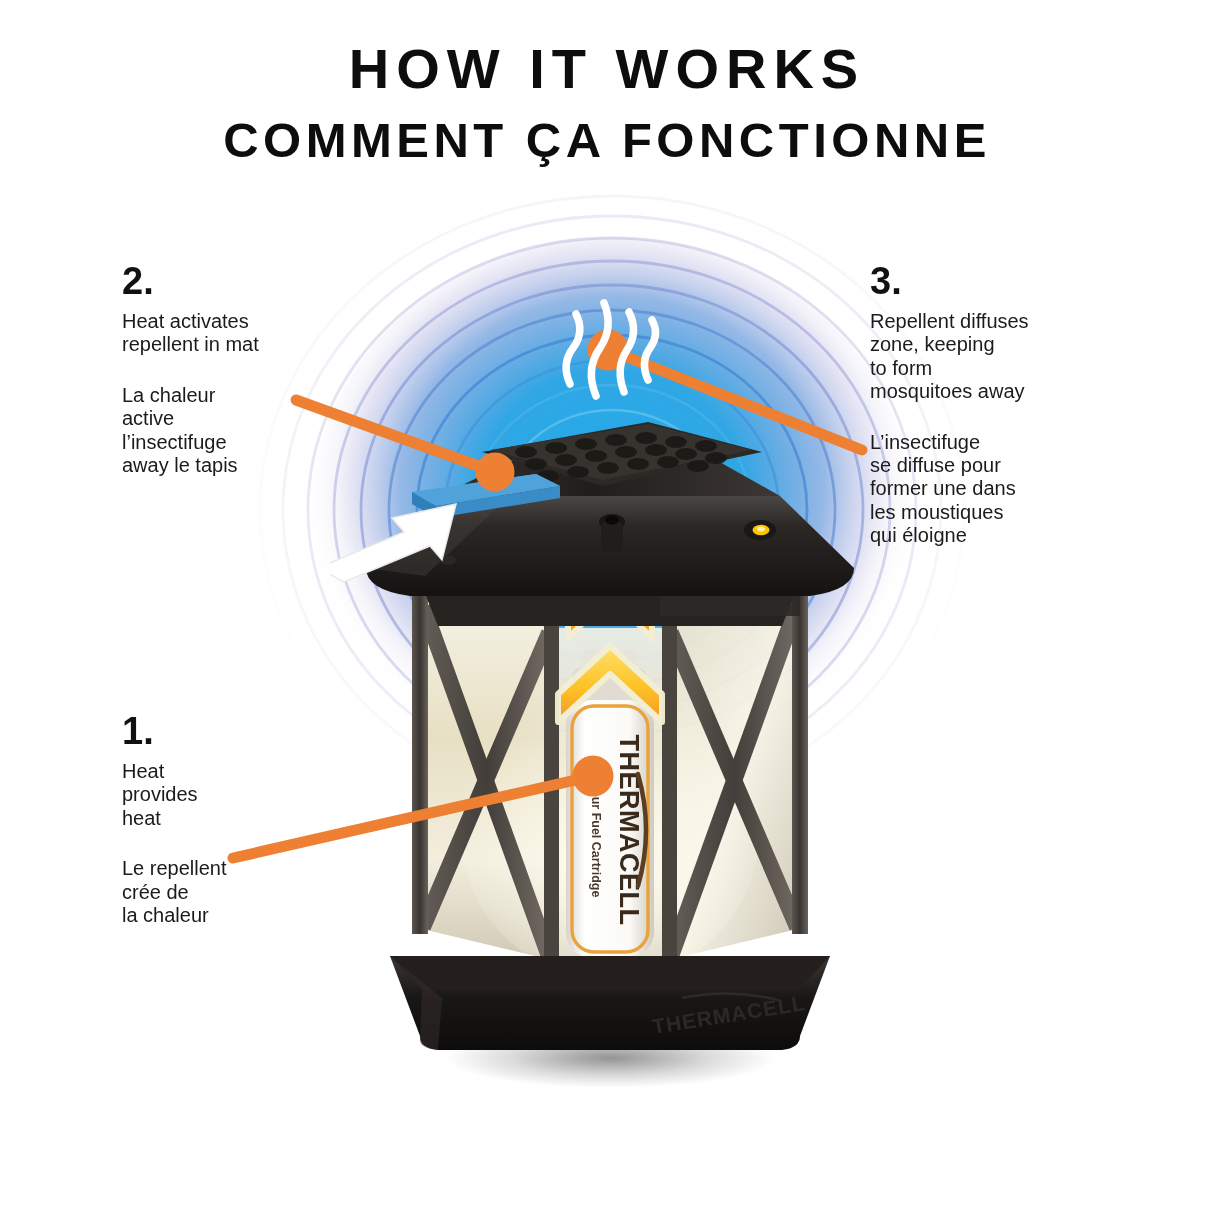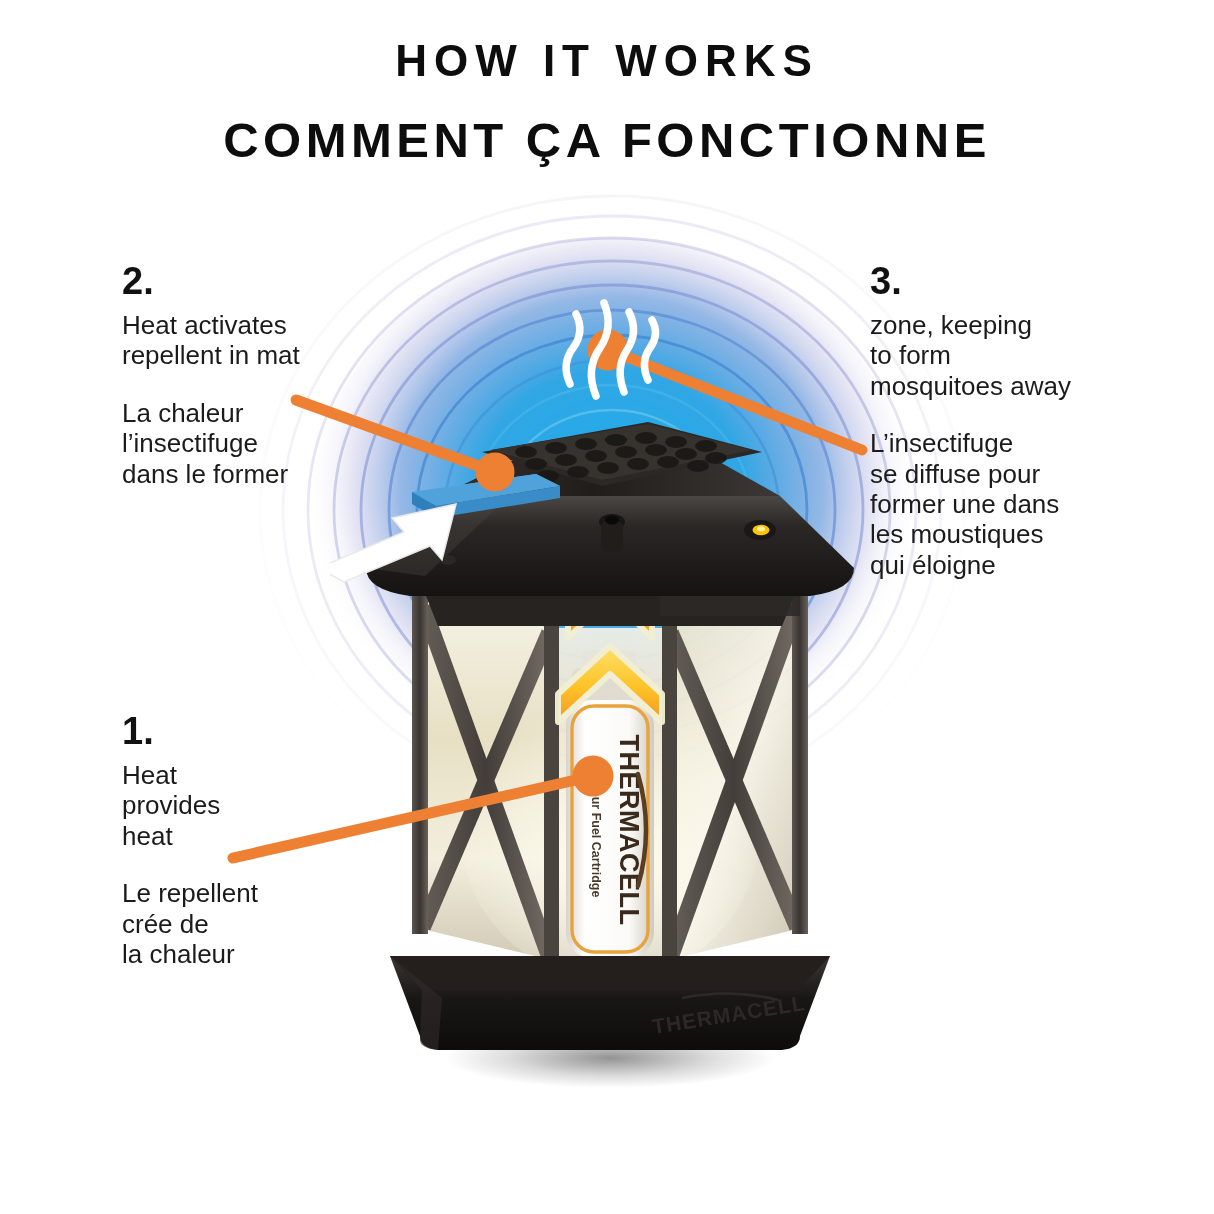--- a/index.html
+++ b/index.html
@@ -1,27 +1,27 @@
 <!DOCTYPE html>
 <html><head>
 <meta charset="utf-8">
 <style>
   html,body{margin:0;padding:0;background:#fff;}
   body{width:1214px;height:1214px;font-family:"Liberation Sans",sans-serif;color:#111;overflow:hidden;}
   #stage{position:relative;width:1214px;height:1214px;background:#ffffff;}
 
   
   .hd{position:absolute;left:0;width:1214px;text-align:center;font-weight:700;color:#0d0d0d;white-space:nowrap;}
-  #hd1{top:36px;font-size:44px;letter-spacing:7px;}
+  #hd1{top:36px;font-size:56px;letter-spacing:7px;}
   #hd2{top:112px;font-size:49px;letter-spacing:4.5px;}
 
   
   .blk{position:absolute;}
   .num{font-size:38px;font-weight:700;color:#111;line-height:1;margin-bottom:10px;}
-  .ln{font-size:26px;line-height:1.17;color:#1b1b1b;white-space:nowrap;}
+  .ln{font-size:20px;line-height:1.17;color:#1b1b1b;white-space:nowrap;}
   .gap{height:27px;}
 
   #blk2{left:122px;top:262px;}
   #blk3{left:870px;top:262px;}
   #blk1{left:122px;top:712px;}
 
   
   #halo{position:absolute;left:232px;top:188px;width:760px;height:700px;pointer-events:none;}
 
   
@@ -275,26 +275,28 @@
 
   <div class="hd" id="hd1">HOW IT WORKS</div>
   <div class="hd" id="hd2">COMMENT ÇA FONCTIONNE</div>
 
   <div class="blk" id="blk2">
     <div class="num">2.</div>
     <div class="ln">Heat activates</div>
     <div class="ln">repellent in mat</div>
     <div class="gap"></div>
     <div class="ln">La chaleur</div>
+    <div class="ln">active</div>
     <div class="ln">l’insectifuge</div>
-    <div class="ln">dans le former</div>
+    <div class="ln">away le tapis</div>
   </div>
 
   <div class="blk" id="blk3">
     <div class="num">3.</div>
+    <div class="ln">Repellent diffuses</div>
     <div class="ln">zone, keeping</div>
     <div class="ln">to form</div>
     <div class="ln">mosquitoes away</div>
     <div class="gap"></div>
     <div class="ln">L’insectifuge</div>
     <div class="ln">se diffuse pour</div>
     <div class="ln">former une dans</div>
     <div class="ln">les moustiques</div>
     <div class="ln">qui éloigne</div>
   </div>

